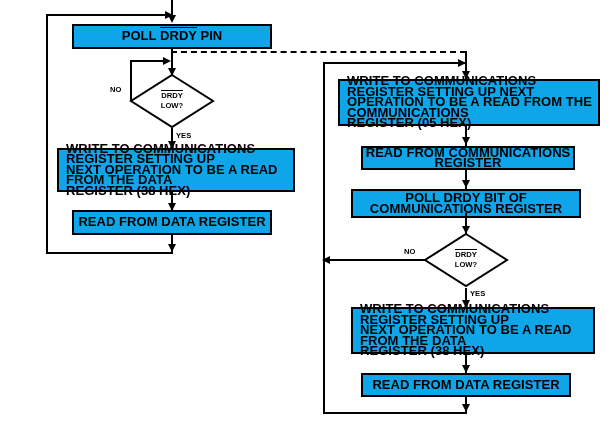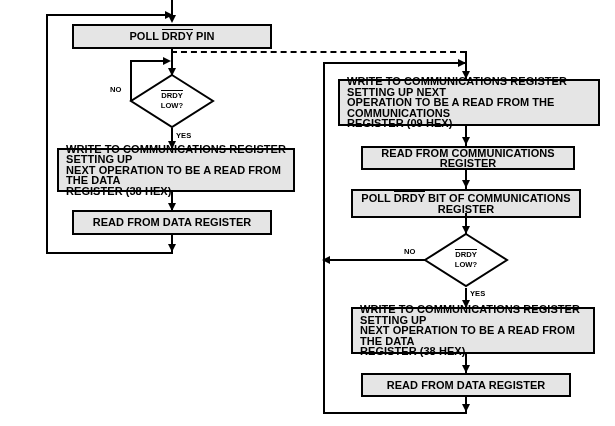--- a/index.html
+++ b/index.html
@@ -13,26 +13,26 @@
     height: 426px;
     background: #ffffff;
     overflow: hidden;
     font-family: "Liberation Sans", sans-serif;
   }
   
   .box {
     position: absolute;
     box-sizing: border-box;
     border: 2px solid #000000;
-    background: #e5e5e5;
+    background: #0ea5e9;
     display: flex;
     align-items: center;
     color: #000000;
     font-weight: bold;
-    font-size: 11px;
+    font-size: 13px;
     letter-spacing: 0.05px;
     line-height: 10.4px;
   }
   .box.center { justify-content: center; text-align: center; }
   .box.left   { justify-content: flex-start; text-align: left; padding-left: 7px; padding-right: 5px; }
   .box .txt { display: block; white-space: pre-line; }
 
   
   .diamond {
     position: absolute;
@@ -153,21 +153,21 @@
   <div class="line vline" style="left:465px; top:51px; height:28px;"></div>
   <div class="arrow down" style="left:461.5px; top:71px;"></div>
 
   <div class="line vline" style="left:323px; top:62px; height:352px;"></div>
   <div class="line hline" style="left:323px; top:62px; width:142px;"></div>
   <div class="arrow right" style="left:458px; top:58.5px;"></div>
 
   <div class="box left" style="left:338px; top:79px; width:262px; height:47px;">
     <span class="txt">WRITE TO COMMUNICATIONS REGISTER SETTING UP NEXT
 OPERATION TO BE A READ FROM THE COMMUNICATIONS
-REGISTER (09 HEX)</span>
+REGISTER (05 HEX)</span>
   </div>
 
   <div class="line vline" style="left:465px; top:126px; height:20px;"></div>
   <div class="arrow down" style="left:461.5px; top:137px;"></div>
 
   <div class="box center" style="left:361px; top:146px; width:214px; height:24px;">
     <span class="txt">READ FROM COMMUNICATIONS REGISTER</span>
   </div>
 
   <div class="line vline" style="left:465px; top:170px; height:19px;"></div>

